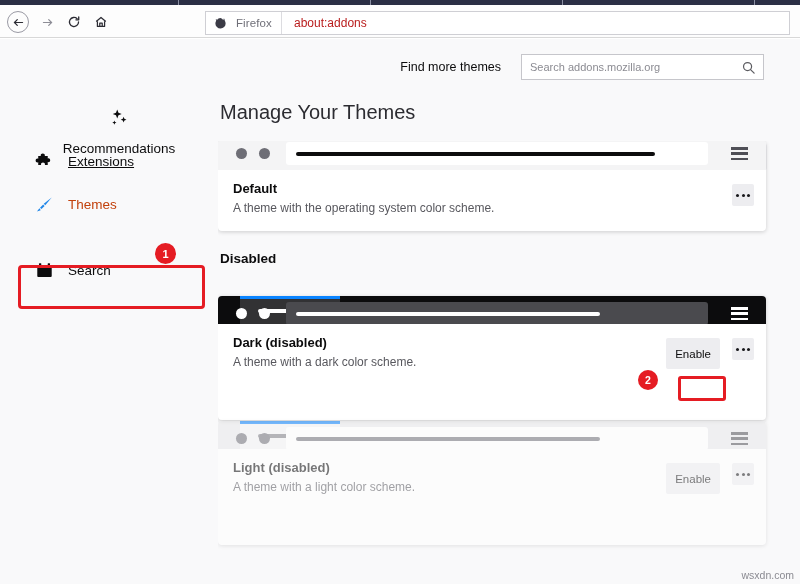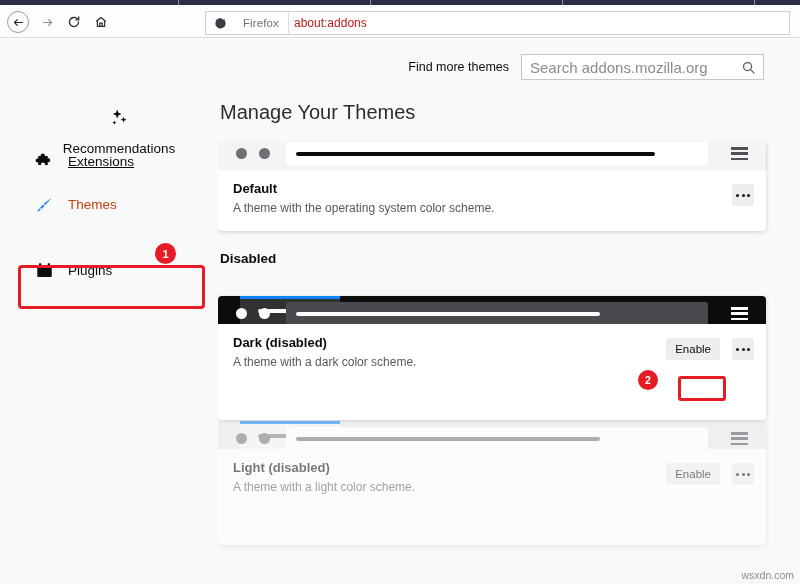--- a/index.html
+++ b/index.html
@@ -35,21 +35,21 @@
   #nav-reload { left: 63px; }
   #nav-home { left: 90px; }
   .nav-btn svg { display: block; }
 
   #urlbar {
     position: absolute; top: 6px; left: 205px; width: 585px; height: 24px;
     background: #ffffff; border: 1px solid #cfcfd4;
   }
   #urlbar-identity {
     position: absolute; left: 0; top: 0; height: 22px;
-    display: flex; align-items: center; gap: 16px;
+    display: flex; align-items: center; gap: 9px;
     padding: 0 9px 0 8px;
     border-right: 1px solid #dcdce0;
   }
   #firefox-icon { width: 13px; height: 13px; display: block; }
   #urlbar-brand {
     font-size: 11.5px; color: #6f6f78; letter-spacing: .1px;
   }
   #urlbar-value {
     position: absolute; left: 88px; top: 0; height: 22px;
     display: flex; align-items: center;
@@ -58,33 +58,33 @@
 
   
   #page {
     position: absolute; top: 39px; left: 0; width: 800px; height: 545px;
     background: #f9f9fa;
   }
 
   
   #find-more-row {
     position: absolute; top: 15px; right: 36px;
-    display: flex; align-items: center; gap: 12px;
+    display: flex; align-items: center; gap: 20px;
   }
   #find-more-label { font-size: 12.5px; color: #0c0c0d; }
   #search-box {
     position: relative;
     width: 243px; height: 26px;
     background: #ffffff; border: 1px solid #c6c6cb;
     display: flex; align-items: center;
   }
   #search-input {
     border: 0; outline: 0; background: transparent;
     font-family: "Liberation Sans", sans-serif;
-    font-size: 15px; color: #3a3a3f;
+    font-size: 11px; color: #3a3a3f;
     padding: 0 26px 0 8px; width: 100%; height: 100%;
   }
   #search-input::placeholder { color: #8b8b92; opacity: 1; }
   #search-icon {
     position: absolute; right: 7px; top: 5px;
     width: 15px; height: 15px; color: #5b5b60;
   }
 
   
   #sidebar {
@@ -205,21 +205,21 @@
 
   
   .card-body {
     position: relative; height: 61px; padding: 11px 14px 0 15px;
   }
   .card-name { font-size: 13px; font-weight: bold; color: #0c0c0d; }
   .card-desc { font-size: 12px; color: #58585e; margin-top: 5px; }
 
   .enable-btn {
     position: absolute; right: 46px; top: 14px;
-    min-width: 52px; height: 22px;
+    min-width: 52px; height: 31px;
     background: #ededf0; border: 1px solid transparent; border-radius: 2px;
     font-size: 11.5px; color: #0c0c0d;
     display: flex; align-items: center; justify-content: center;
     padding: 0 8px;
   }
   .more-btn {
     position: absolute; right: 12px; top: 14px;
     width: 22px; height: 22px;
     background: #ededf0; border-radius: 2px;
     display: flex; align-items: center; justify-content: center;
@@ -357,21 +357,21 @@
     </div>
 
     <div class="side-item" id="side-plugins">
       <span class="side-icon">
         <svg width="19" height="19" viewBox="0 0 20 20" fill="#0c0c0d">
           <rect x="4.2" y="2.4" width="2.4" height="3.1" rx=".5"></rect>
           <rect x="13.4" y="2.4" width="2.4" height="3.1" rx=".5"></rect>
           <rect x="2.4" y="6.2" width="15.2" height="10.6" rx="1.1"></rect>
         </svg>
       </span>
-      <span>Plugins</span>
+      <span>Search</span>
     </div>
 
     <div id="badge-1">1</div>
     <div id="themes-highlight"></div>
   </div>
 
   <div id="main">
     <div id="page-title">Manage Your Themes</div>
 
     <div id="gear-button">

